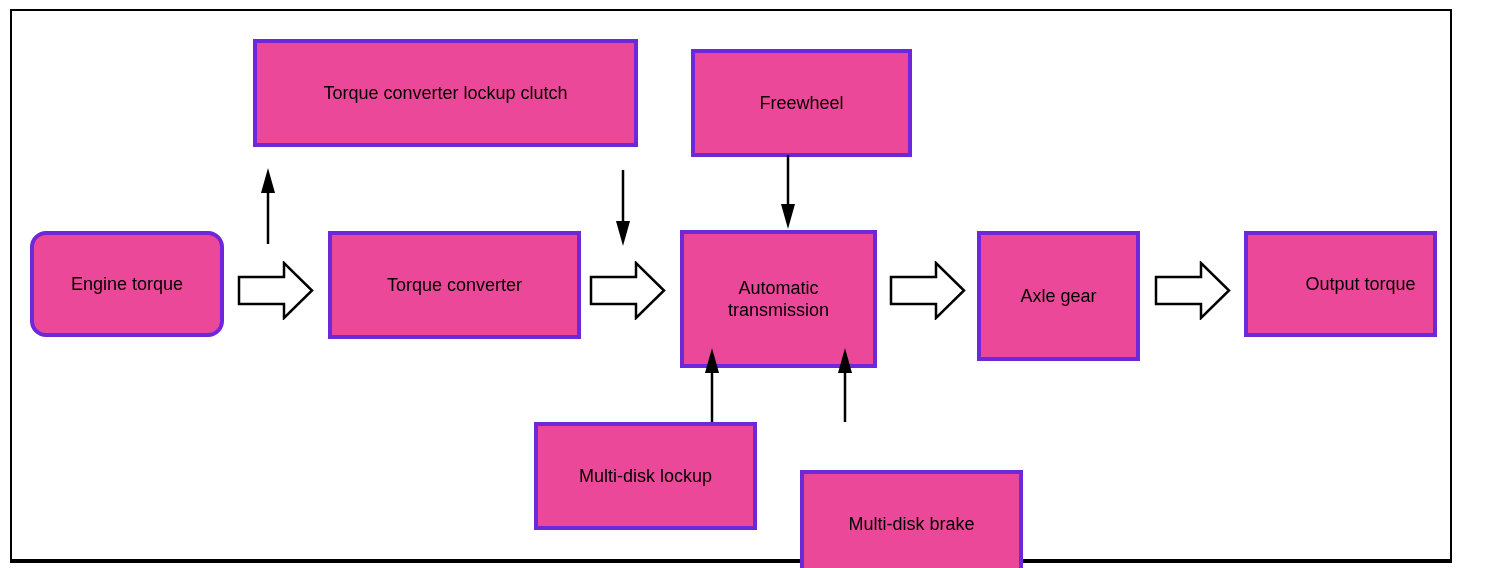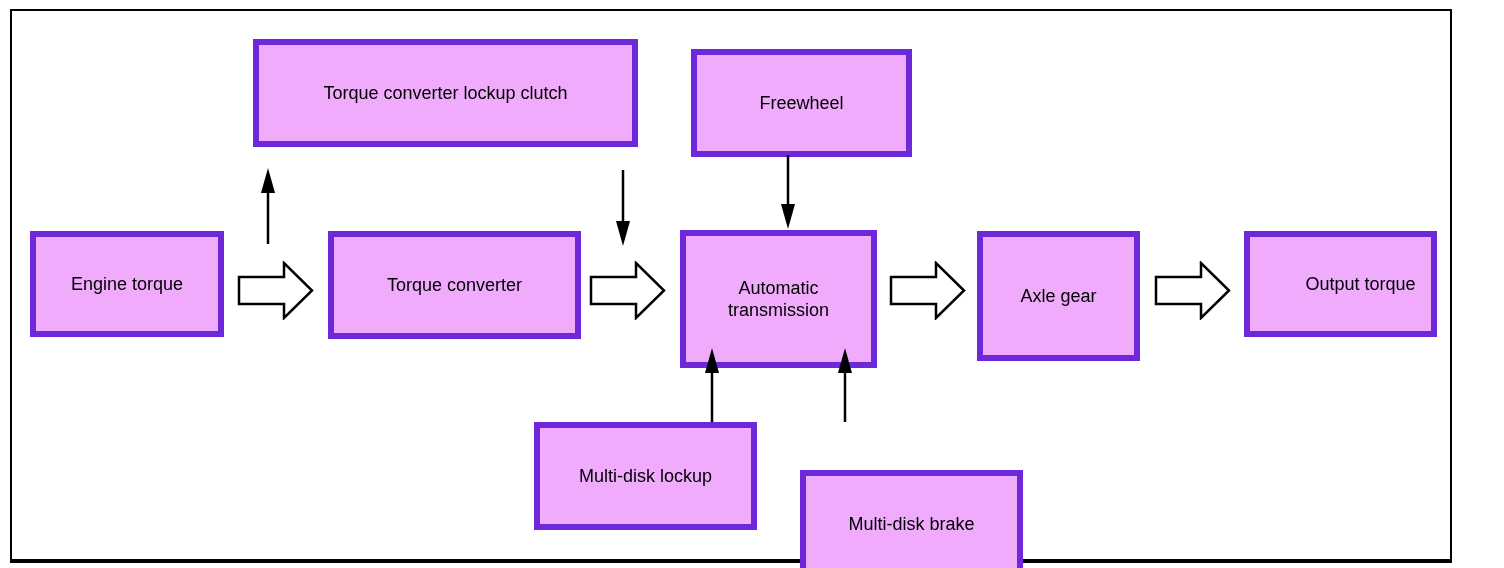--- a/index.html
+++ b/index.html
@@ -16,33 +16,33 @@
     width: 1442px; height: 554px;
     box-sizing: border-box;
     border: 2px solid #000;
     border-bottom-width: 4px;
     background: #ffffff;
     z-index: 1;
   }
   .box {
     position: absolute;
     box-sizing: border-box;
-    border: 6px solid #6d28d9;
-    background: #f0abfc;
+    border: 4px solid #6d28d9;
+    background: #ec4899;
     color: #000;
     display: flex;
     align-items: center;
     justify-content: center;
     text-align: center;
     font-size: 18px;
     line-height: 1.25;
     z-index: 2;
   }
   .box span { display: inline-block; }
-  #box-engine    { left: 30px;   top: 231px; width: 194px; height: 106px; }
+  #box-engine    { left: 30px;   top: 231px; width: 194px; height: 106px; border-radius: 16px; }
   #box-tconv     { left: 328px;  top: 231px; width: 253px; height: 108px; justify-content: center; }
   #box-trans     { left: 680px;  top: 230px; width: 197px; height: 138px; justify-content: center; }
   #box-trans span{ width: 150px; }
   #box-axle      { left: 977px;  top: 231px; width: 163px; height: 130px; }
   #box-output    { left: 1244px; top: 231px; width: 193px; height: 106px; padding-left: 40px; }
   #box-lockup    { left: 253px;  top: 39px;  width: 385px; height: 108px; }
   #box-freewheel { left: 691px;  top: 49px;  width: 221px; height: 108px; }
   #box-mclutch   { left: 534px;  top: 422px; width: 223px; height: 108px; }
   #box-mbrake    { left: 800px;  top: 422px; width: 223px; height: 108px; margin-top: 48px; }
   .arrow { position: absolute; z-index: 3; }

